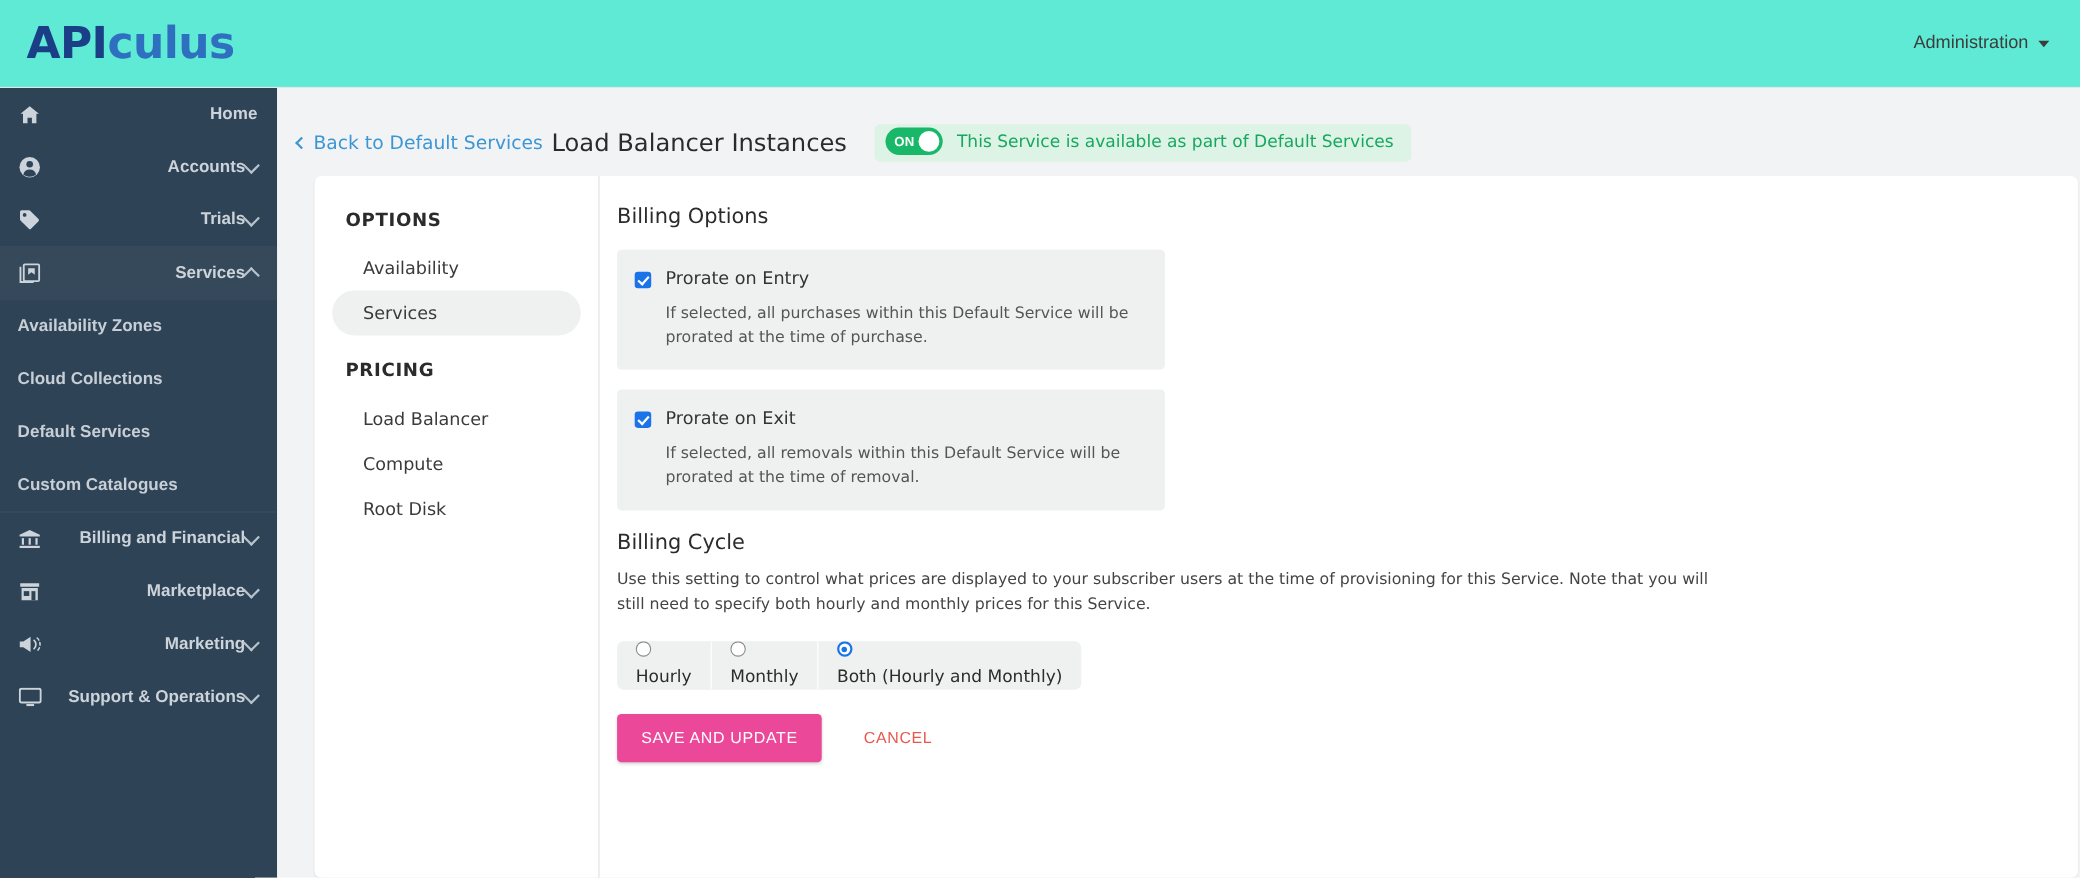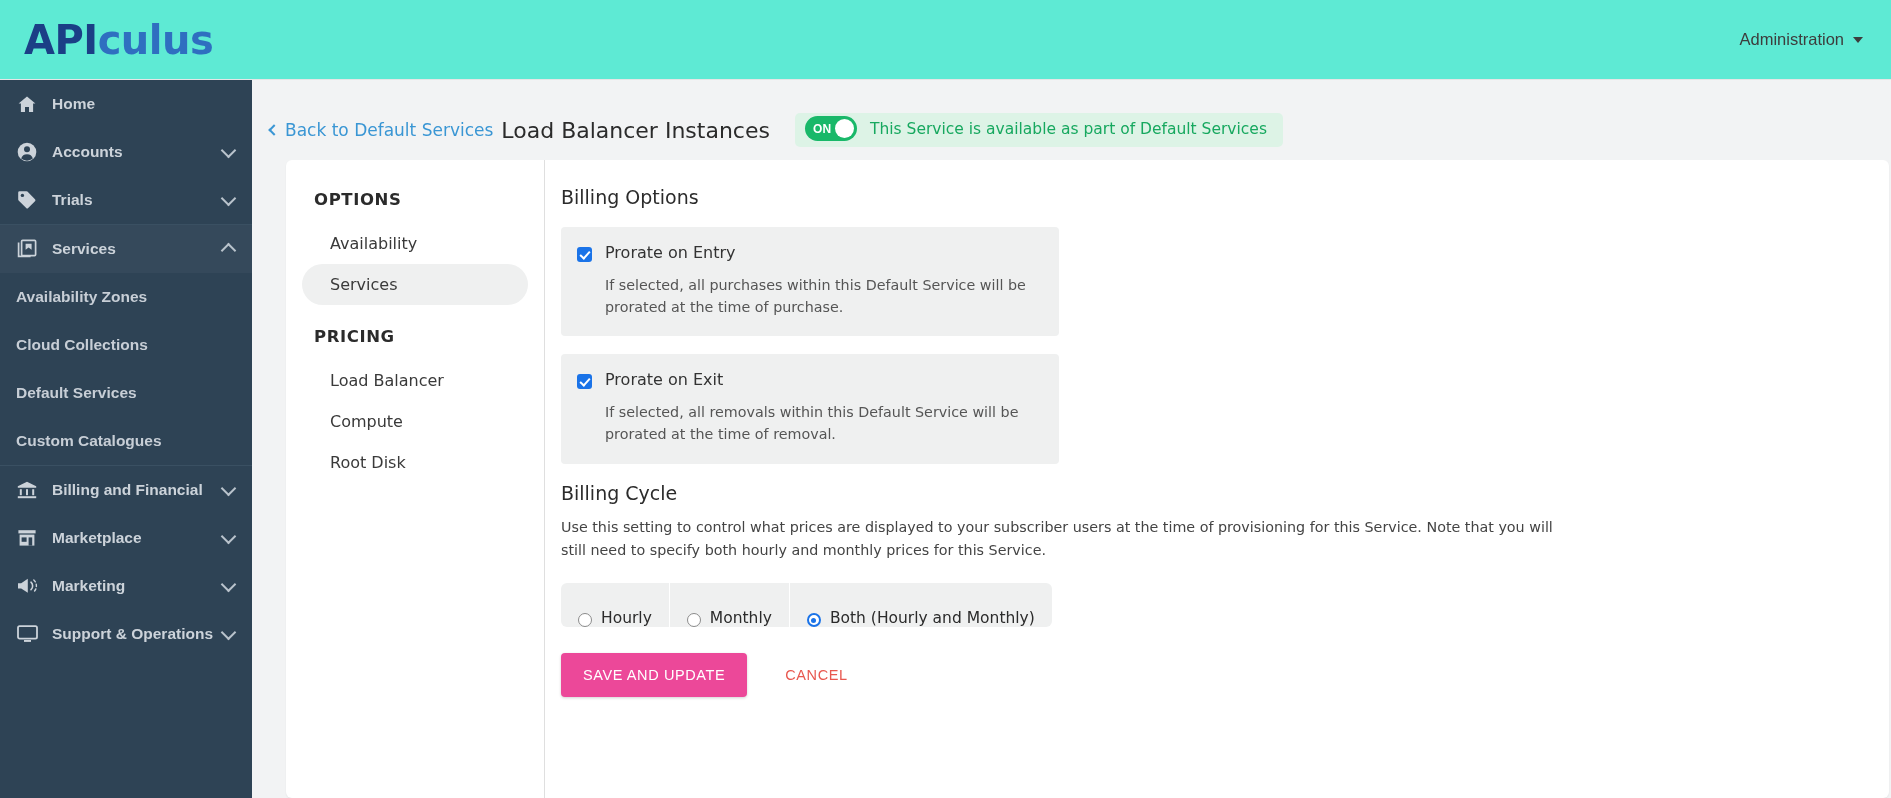--- a/index.html
+++ b/index.html
@@ -42,20 +42,21 @@
     border-top: 6px solid #3d3d3d;
     display: inline-block;
   }
 
   
   .sidebar {
     position: absolute; top: 80px; left: 0;
     width: 252px; height: 718px;
     background: #2e4355;
     overflow: hidden;
+    text-align: right;
   }
   .nav-group + .nav-group { border-top: 1px solid #3a5062; }
   .nav-item {
     display: flex; align-items: center;
     height: 48px; padding: 0 18px 0 14px;
     color: #ccd3da; font-size: 15.5px; font-weight: 600;
     cursor: pointer; position: relative;
   }
   .nav-item.active { background: #35495b; }
   .nav-item .nav-icon {
@@ -193,25 +194,26 @@
     font-size: 14.3px; color: #444; line-height: 1.6;
     width: 1010px; margin-bottom: 22px;
     font-family: "DejaVu Sans", sans-serif;
   }
 
   .radio-group {
     display: inline-flex; background: #eff0f0; border-radius: 6px;
     overflow: hidden; height: 44px; align-items: stretch;
   }
   .radio-opt {
-    display: flex; align-items: flex-end; gap: 9px;
+    display: flex; align-items: flex-start; gap: 9px;
     padding: 0 17px; cursor: pointer;
     border-right: 1px solid #ffffff;
     font-size: 15.5px; color: #2b2b2b;
     font-family: "DejaVu Sans", sans-serif;
+    flex-direction: column;
   }
   .radio-opt:last-child { border-right: none; }
   .rdo {
     width: 14px; height: 14px; border-radius: 50%;
     border: 1.6px solid #8a8a8a; background: #fff;
     flex: 0 0 14px; position: relative;
   }
   .rdo.checked { border-color: #1a73e8; border-width: 2px; }
   .rdo.checked::after {
     content: ""; position: absolute;

